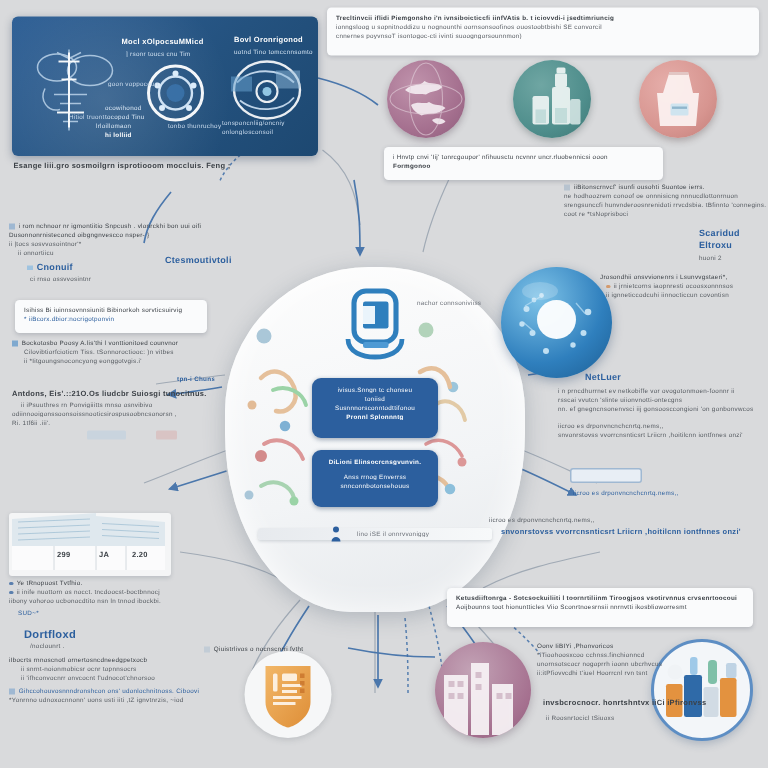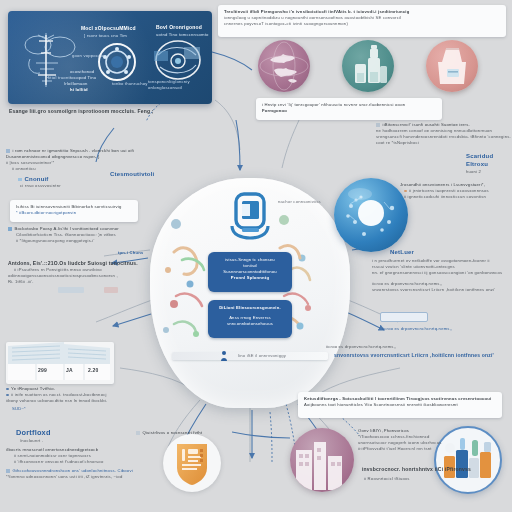--- a/index.html
+++ b/index.html
@@ -404,21 +404,21 @@
     <div class="txt sm dark" style="position:absolute;left:32px;top:25px;font-weight:bold;">299</div>
     <div class="txt sm dark" style="position:absolute;left:60px;top:25px;font-weight:bold;">JA</div>
     <div class="txt sm dark" style="position:absolute;left:82px;top:25px;font-weight:bold;">2.20</div>
   </div>
 
   <div style="position:absolute;left:6px;top:386px;width:150px;">
     <div class="txt xs dark"><span class="bullet"></span><span>Ye  tRnopuost Tvtfhio.</span></div>
     <div class="txt xs"><span class="bullet"></span><span>ii  inife nuottorn os nocct. tncdoocst-boctbnnocj</span></div>
     <div class="txt xs">iibony vohoroo ucbonocdtito nsn ln tnnod ibockbi.</div>
     <div class="txt xs blue" style="margin-top:2px;padding-left:6px;">SUD~*</div>
-    <div class="txt lg blue" style="margin-top:16px;padding-left:10px;">Dortfloxd</div>
+    <div class="txt lg blue" style="margin-top:6px;padding-left:10px;">Dortfloxd</div>
     <div class="txt xs" style="padding-left:14px;">/noclounrt .</div>
     <div class="txt xs dark" style="margin-top:3px;">iIbocrts rnnoscnotl ornertosncdneedgpetxocb</div>
     <div class="txt xs" style="padding-left:8px;">ii   snrnt-noionmobicsr ocnr topnnsocrs</div>
     <div class="txt xs" style="padding-left:8px;">ii  'ifhconvocnrr onvcocnt f'udnocot'chnorsoo</div>
     <div class="txt xs blue" style="margin-top:3px;"><span class="sq" style="background:#9fb8d2;"></span><span>Gihccohouvosnnndronshcon  ons'  udonlochnitnoss.  Ciboovi</span></div>
     <div class="txt xs">*Yonrnno  udnoxocnnonn' uons  usti  iiti  ,tZ  ignvtnrzis, ~iod</div>
   </div>
 
   <div class="txt xs dark" style="position:absolute;left:136px;top:430px;"><span class="sq" style="background:#c2ccd6;"></span><span>Qiuistrlivos o  nocnscnrri fvtht</span></div>
 

